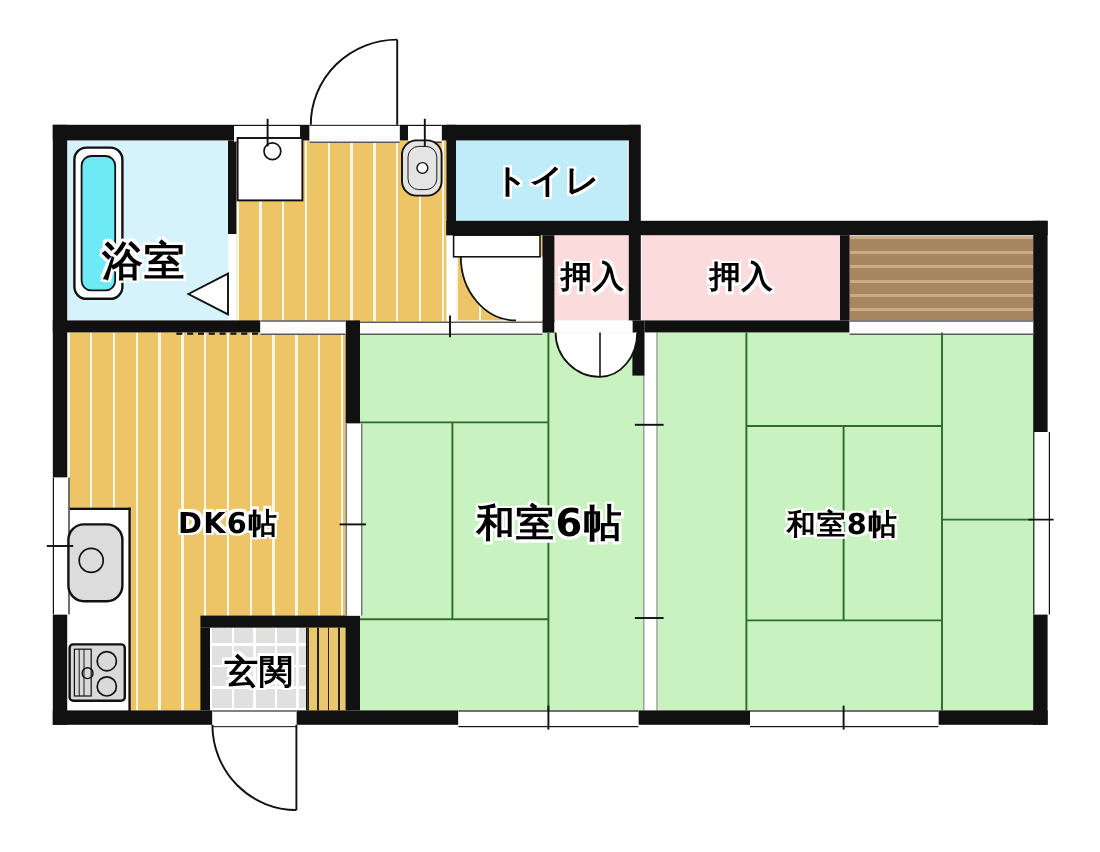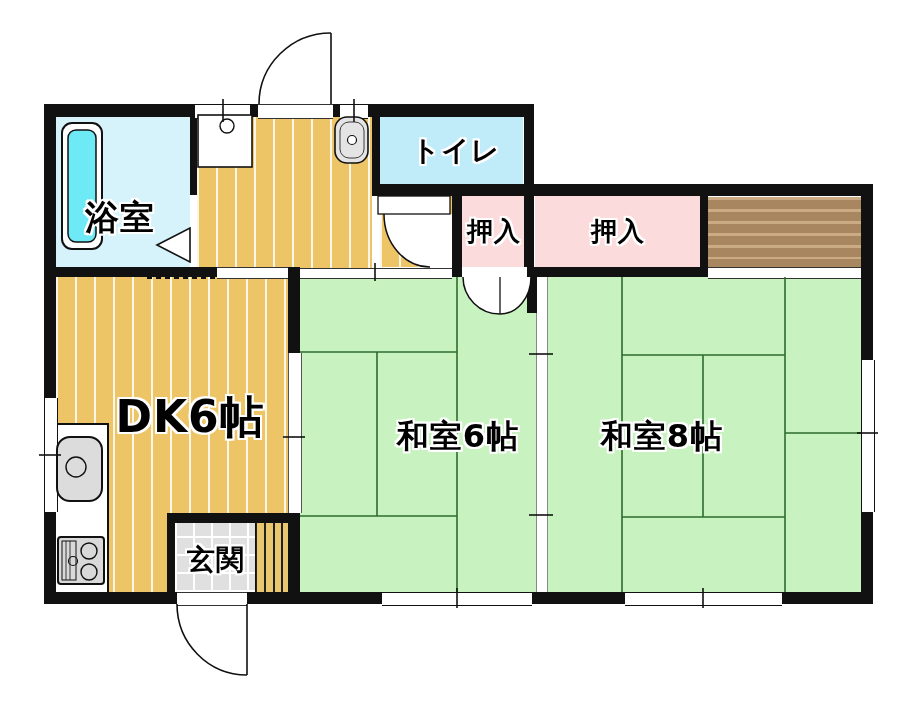--- a/index.html
+++ b/index.html
@@ -188,18 +188,18 @@
       <line x1="283" y1="437" x2="305" y2="437"></line>
       <line x1="529" y1="354" x2="553" y2="354"></line>
       <line x1="529" y1="515" x2="553" y2="515"></line>
     </g>
   </svg>
 
   <div class="lbl" style="left:120px;top:190px;font-size:34px;margin-top:28px;">浴室</div>
   <div class="lbl" style="left:456px;top:151px;font-size:28px;">トイレ</div>
   <div class="lbl" style="left:494px;top:231px;font-size:26px;">押入</div>
   <div class="lbl" style="left:618px;top:231px;font-size:26px;">押入</div>
-  <div class="lbl" style="left:190px;top:417px;font-size:44px;">DK6帖</div>
+  <div class="lbl" style="left:190px;top:436px;font-size:24px;">DK6帖</div>
   <div class="lbl" style="left:418px;top:437px;font-size:32px;margin-left:40px;">和室6帖</div>
-  <div class="lbl" style="left:662px;top:437px;font-size:32px;">和室8帖</div>
+  <div class="lbl" style="left:702px;top:437px;font-size:24px;">和室8帖</div>
   <div class="lbl" style="left:216px;top:560px;font-size:28px;">玄関</div>
 
 </div>
 
 </body></html>

